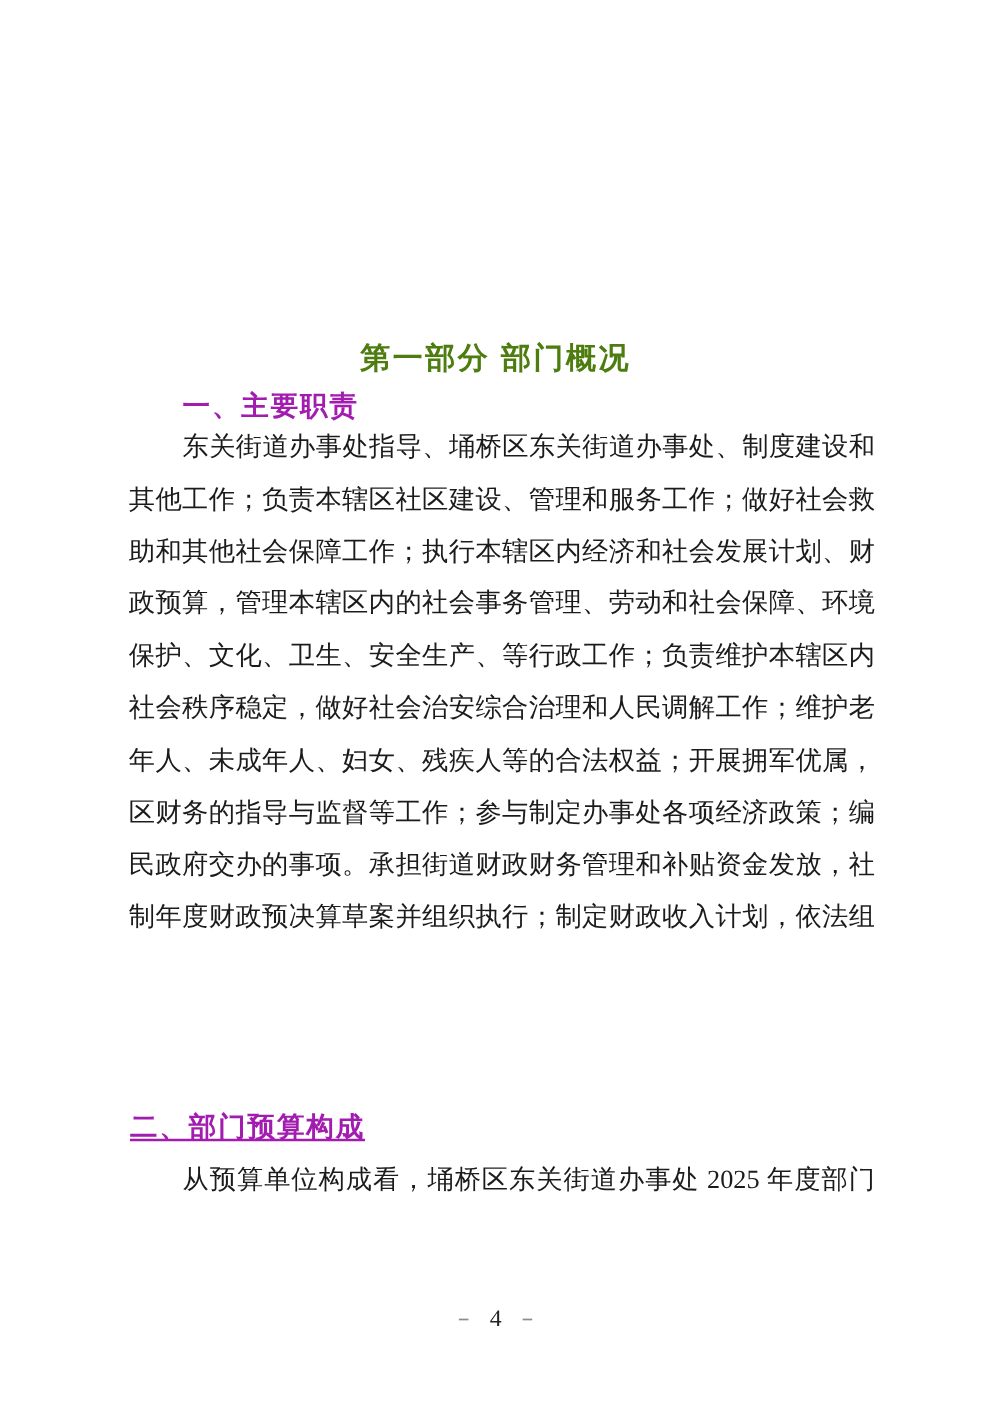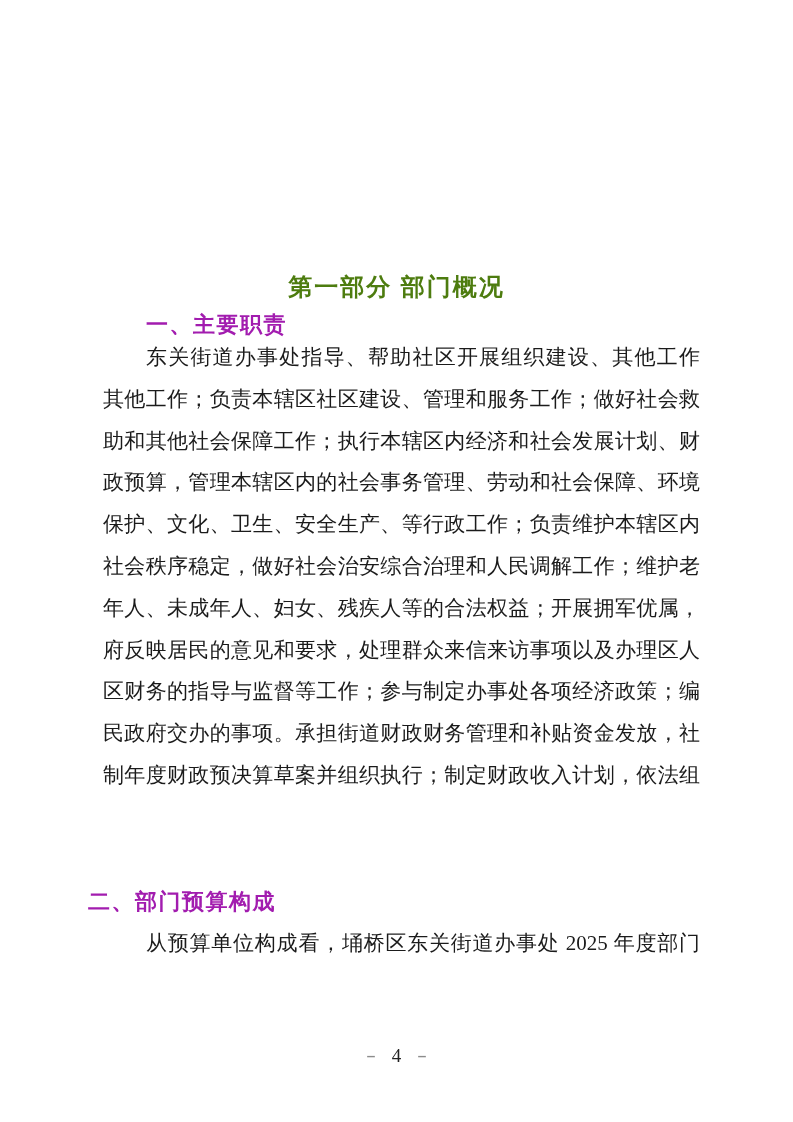--- a/index.html
+++ b/index.html
@@ -35,21 +35,21 @@
     margin: 0;
     font-family: "Liberation Serif", "DejaVu Serif", serif;
     font-weight: 700;
     font-size: 22px;
     line-height: 30px;
     letter-spacing: 1.5px;
     color: #a21caf;
     white-space: nowrap;
   }
   .sec-heading.pos-1 { top: 310px; left: 146px; }
-  .sec-heading.pos-2 { top: 887px; left: 88px; }
+  .sec-heading.pos-2 { top: 887px; left: 104px; text-decoration: underline; }
   .para {
     position: absolute;
     left: 103px;
     width: 597px;
     font-size: 21px;
   }
   .para.pos-1 { top: 337px; }
   .para.pos-2 { top: 923px; }
   .line {
     height: 41.8px;
@@ -86,28 +86,27 @@
 </head>
 <body>
 
 <div class="page">
 
   <h1 class="doc-title">第一部分 部门概况</h1>
 
   <h2 class="sec-heading pos-1">一、主要职责</h2>
 
   <div class="para pos-1">
-    <div class="line first">东关街道办事处指导、帮助社区开展组织建设、其他工作</div>
+    <div class="line first">东关街道办事处指导、埇桥区东关街道办事处、制度建设和</div>
     <div class="line">其他工作；负责本辖区社区建设、管理和服务工作；做好社会救</div>
     <div class="line">助和其他社会保障工作；执行本辖区内经济和社会发展计划、财</div>
     <div class="line">政预算，管理本辖区内的社会事务管理、劳动和社会保障、环境</div>
     <div class="line">保护、文化、卫生、安全生产、等行政工作；负责维护本辖区内</div>
     <div class="line">社会秩序稳定，做好社会治安综合治理和人民调解工作；维护老</div>
     <div class="line">年人、未成年人、妇女、残疾人等的合法权益；开展拥军优属，</div>
-    <div class="line">府反映居民的意见和要求，处理群众来信来访事项以及办理区人</div>
     <div class="line">区财务的指导与监督等工作；参与制定办事处各项经济政策；编</div>
     <div class="line">民政府交办的事项。承担街道财政财务管理和补贴资金发放，社</div>
     <div class="line">制年度财政预决算草案并组织执行；制定财政收入计划，依法组</div>
   </div>
 
   <h2 class="sec-heading pos-2">二、部门预算构成</h2>
 
   <div class="para pos-2">
     <div class="line first">从预算单位构成看，埇桥区东关街道办事处 2025 年度部门</div>
   </div>

